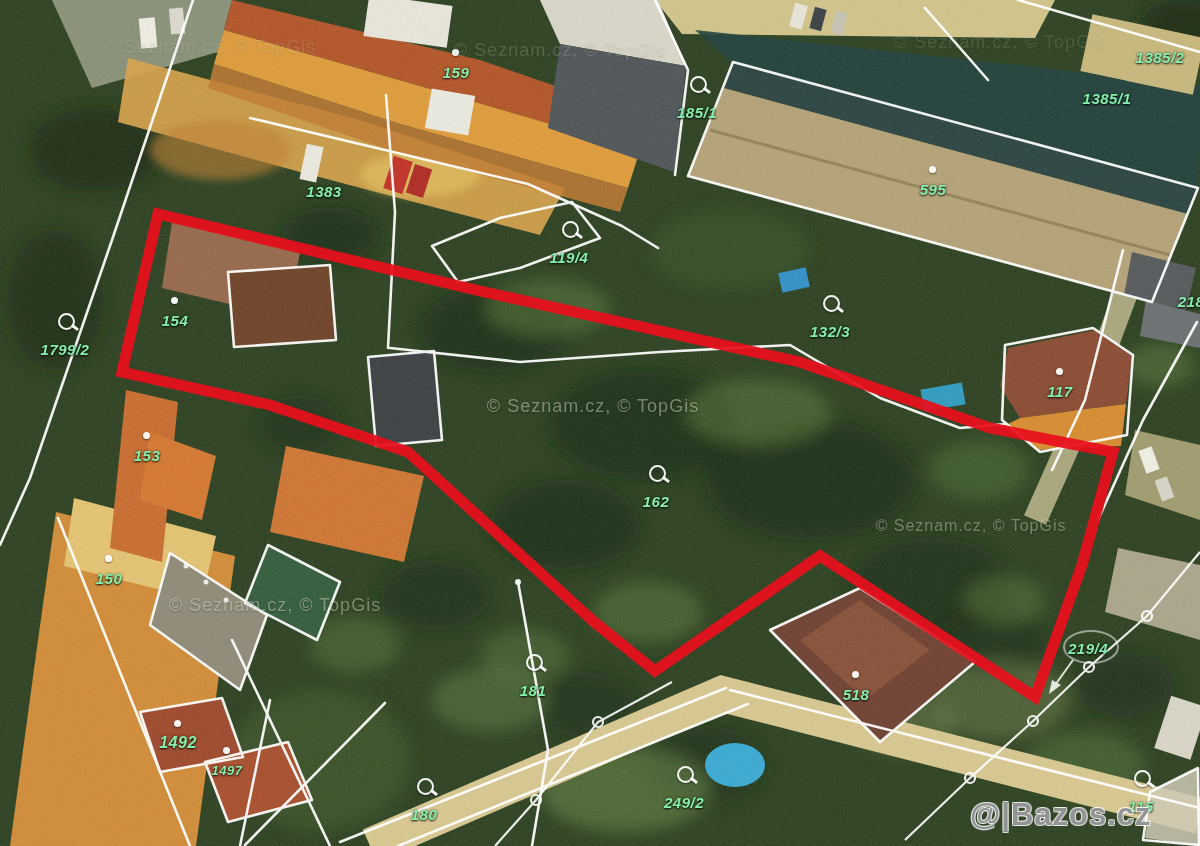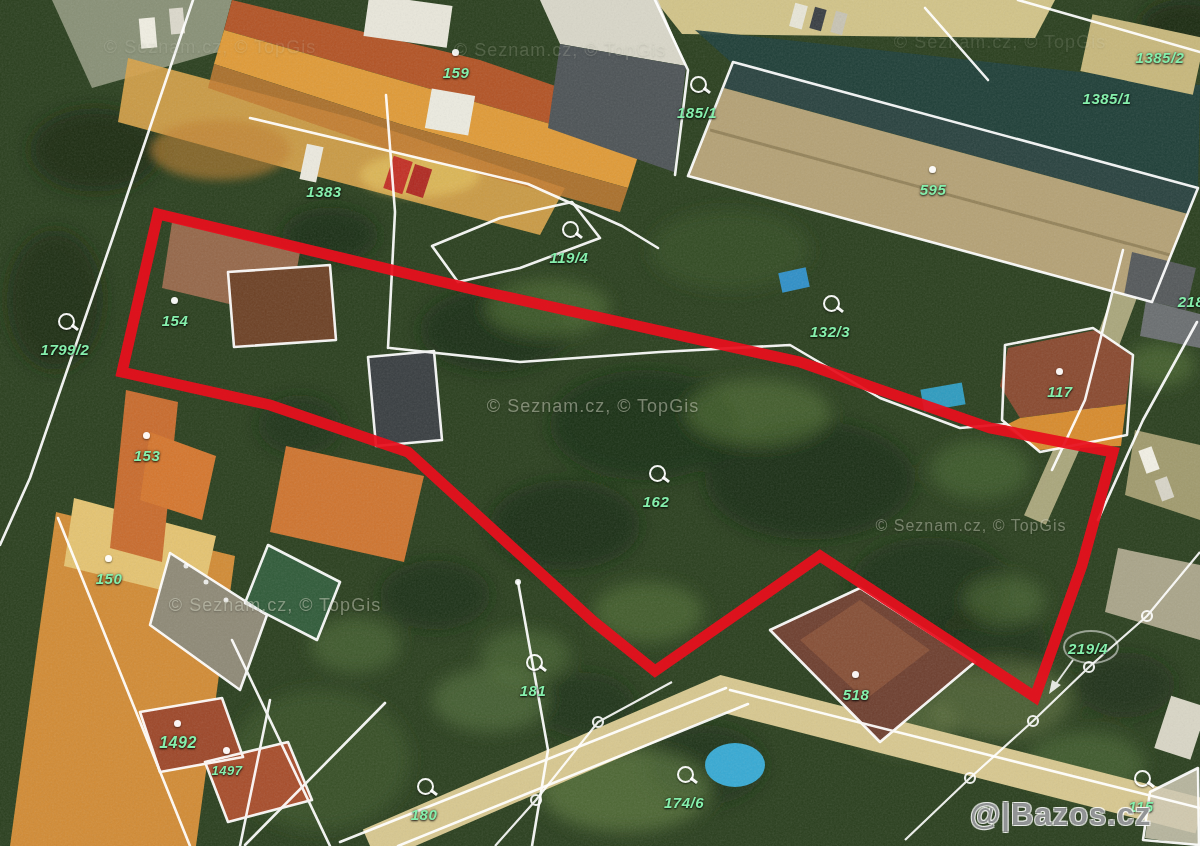--- a/index.html
+++ b/index.html
@@ -269,21 +269,21 @@
     </div>
 <div class="plbl" style="left:856px;top:694px">
       <span class="dot"></span>
       <span class="txt">518</span>
     </div>
 <div class="plbl" style="left:1088px;top:648px">
       <span class="txt">219/4</span>
     </div>
 <div class="plbl" style="left:684px;top:802px">
       <span class="pin"></span>
-      <span class="txt">174/6</span>
+      <span class="txt">249/2</span>
     </div>
 <div class="plbl" style="left:424px;top:814px">
       <span class="pin"></span>
       <span class="txt">180</span>
     </div>
 <div class="plbl" style="left:1141px;top:806px">
       <span class="pin"></span>
       <span class="txt">115</span>
     </div>
 <div class="plbl" style="left:178px;top:743px;">

